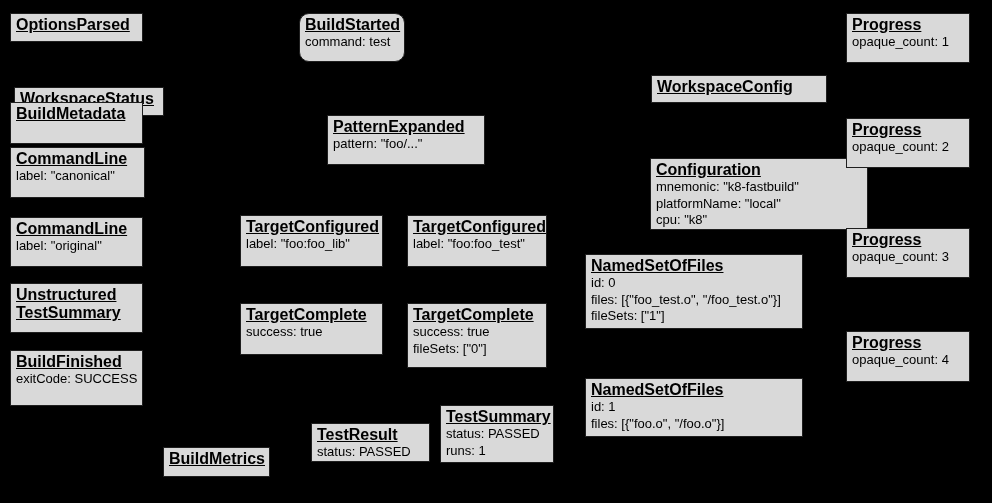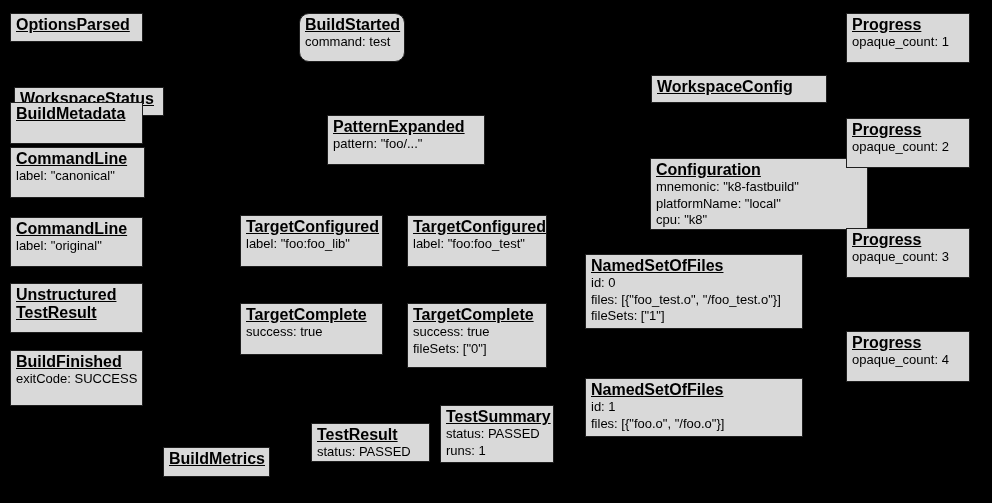--- a/index.html
+++ b/index.html
@@ -53,21 +53,21 @@
     <div class="node" style="left: 10px; top: 147px; width: 135px; height: 51px;">
       <div class="node-title">CommandLine</div>
       <div class="node-body">label: "canonical"</div>
     </div>
     <div class="node" style="left: 10px; top: 217px; width: 133px; height: 50px;">
       <div class="node-title">CommandLine</div>
       <div class="node-body">label: "original"</div>
     </div>
     <div class="node" style="left: 10px; top: 283px; width: 133px; height: 50px;">
       <div class="node-title">Unstructured
-TestResult</div>
+TestSummary</div>
     </div>
     <div class="node" style="left: 10px; top: 350px; width: 133px; height: 56px;">
       <div class="node-title">BuildFinished</div>
       <div class="node-body">exitCode: SUCCESS</div>
     </div>
     <div class="node" style="left: 163px; top: 447px; width: 107px; height: 30px;">
       <div class="node-title">BuildMetrics</div>
     </div>
     <div class="node" style="left: 299px; top: 13px; width: 106px; height: 49px; border-radius: 10px;">
       <div class="node-title">BuildStarted</div>

